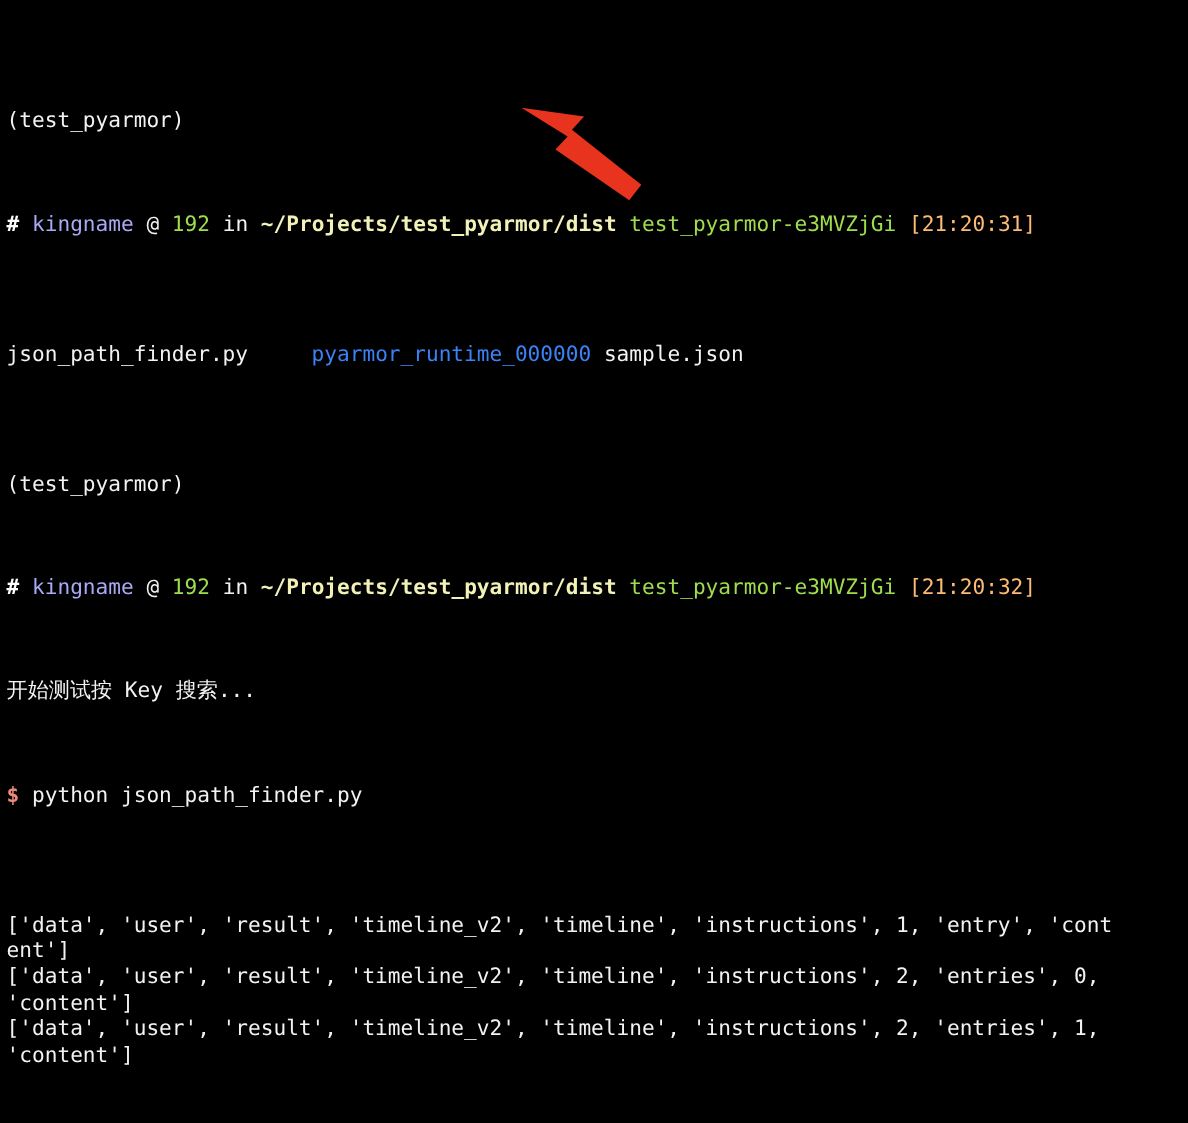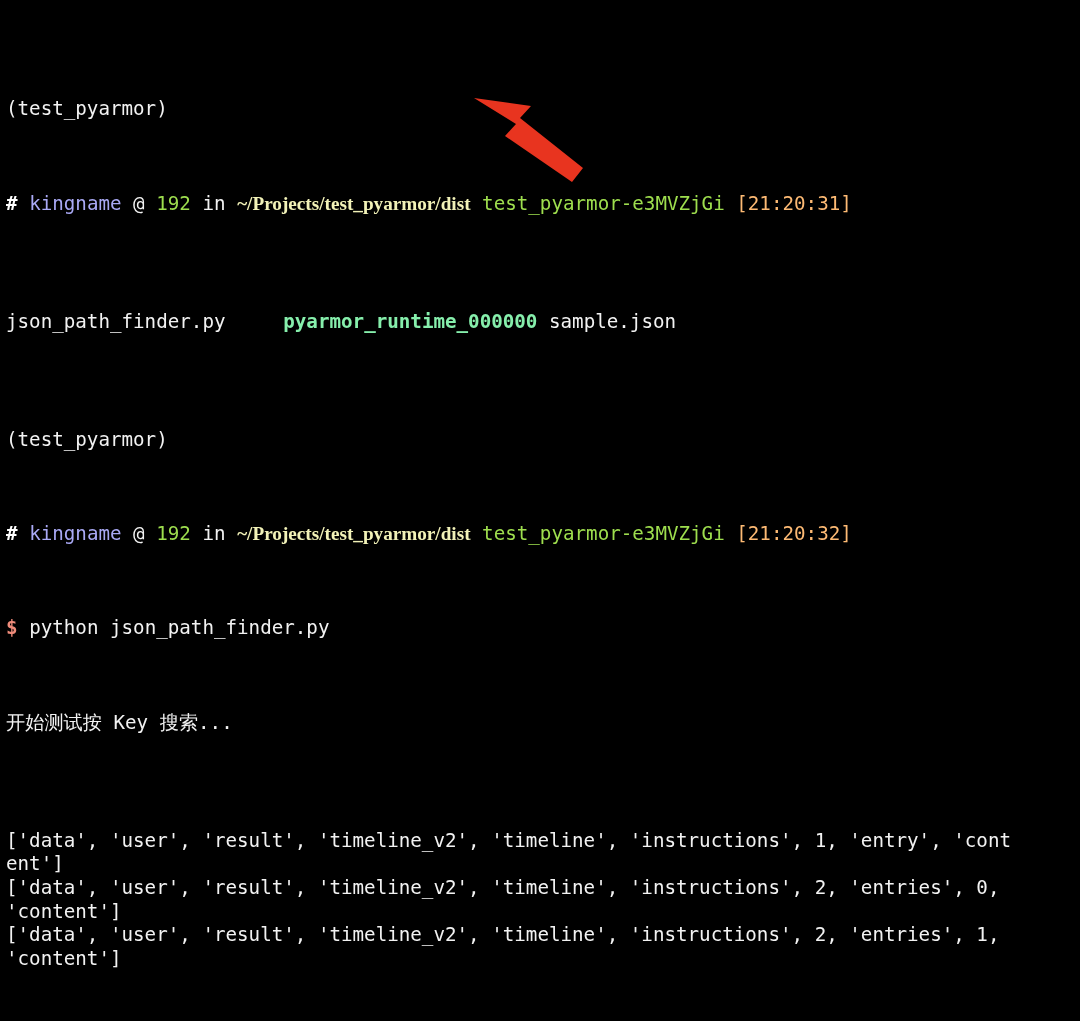--- a/index.html
+++ b/index.html
@@ -33,23 +33,23 @@
     color: #f2f2f2;
   }
   .line {
     white-space: pre;
     height: 23.6px;
   }
   
   .c-white   { color: #f2f2f2; }
   .c-user    { color: #a9a9f5; font-weight: normal; }
   .c-green   { color: #9ede4e; margin-top: 44px; }
-  .c-path    { color: #f2f2b8; font-weight: bold; font-family: Liberation Serif, serif; }
+  .c-path    { color: #f2f2b8; font-weight: bold; }
   .c-prompt  { color: #ef8b7a; font-weight: bold; }
-  .c-dir     { color: #86efac; font-weight: bold; }
+  .c-dir     { color: #3b82f6; font-weight: normal; }
   .c-time    { color: #fdba74; }
   .c-hash    { color: #ffffff; font-weight: bold; }
 
   
   #arrow-layer {
     position: absolute;
     left: 0;
     top: 0;
     width: 1080px;
     height: 1021px;
@@ -69,23 +69,23 @@
     <div class="line"><span class="c-hash">#</span><span class="c-white"> </span><span class="c-user">kingname</span><span class="c-white"> </span><span class="c-white">@</span><span class="c-white"> </span><span class="c-green">192</span><span class="c-white"> </span><span class="c-white">in</span><span class="c-white"> </span><span class="c-path">~/Projects/test_pyarmor/dist</span><span class="c-white"> </span><span class="c-green">test_pyarmor-e3MVZjGi</span><span class="c-white"> </span><span class="c-time">[21:20:31]</span></div>
 
 
     <div class="line"><span class="c-white">json_path_finder.py</span><span>     </span><span class="c-dir">pyarmor_runtime_000000</span><span> </span><span class="c-white">sample.json</span></div>
 
     
     <div class="line"><span class="c-white">(test_pyarmor)</span></div>
 
     <div class="line"><span class="c-hash">#</span><span class="c-white"> </span><span class="c-user">kingname</span><span class="c-white"> </span><span class="c-white">@</span><span class="c-white"> </span><span class="c-green">192</span><span class="c-white"> </span><span class="c-white">in</span><span class="c-white"> </span><span class="c-path">~/Projects/test_pyarmor/dist</span><span class="c-white"> </span><span class="c-green">test_pyarmor-e3MVZjGi</span><span class="c-white"> </span><span class="c-time">[21:20:32]</span></div>
 
+    <div class="line"><span class="c-white">开始测试按 Key 搜索...</span></div>
+
     <div class="line"><span class="c-prompt">$</span><span class="c-white"> </span><span class="c-white">python json_path_finder.py</span></div>
-
-    <div class="line"><span class="c-white">开始测试按 Key 搜索...</span></div>
 
     
     <div id="results-block"><div><div class="line">['data', 'user', 'result', 'timeline_v2', 'timeline', 'instructions', 1, 'entry', 'cont</div><div class="line">ent']</div></div><div><div class="line">['data', 'user', 'result', 'timeline_v2', 'timeline', 'instructions', 2, 'entries', 0, </div><div class="line">'content']</div></div><div><div class="line">['data', 'user', 'result', 'timeline_v2', 'timeline', 'instructions', 2, 'entries', 1, </div><div class="line">'content']</div></div></div>
 
     
     
 
     
 
     

